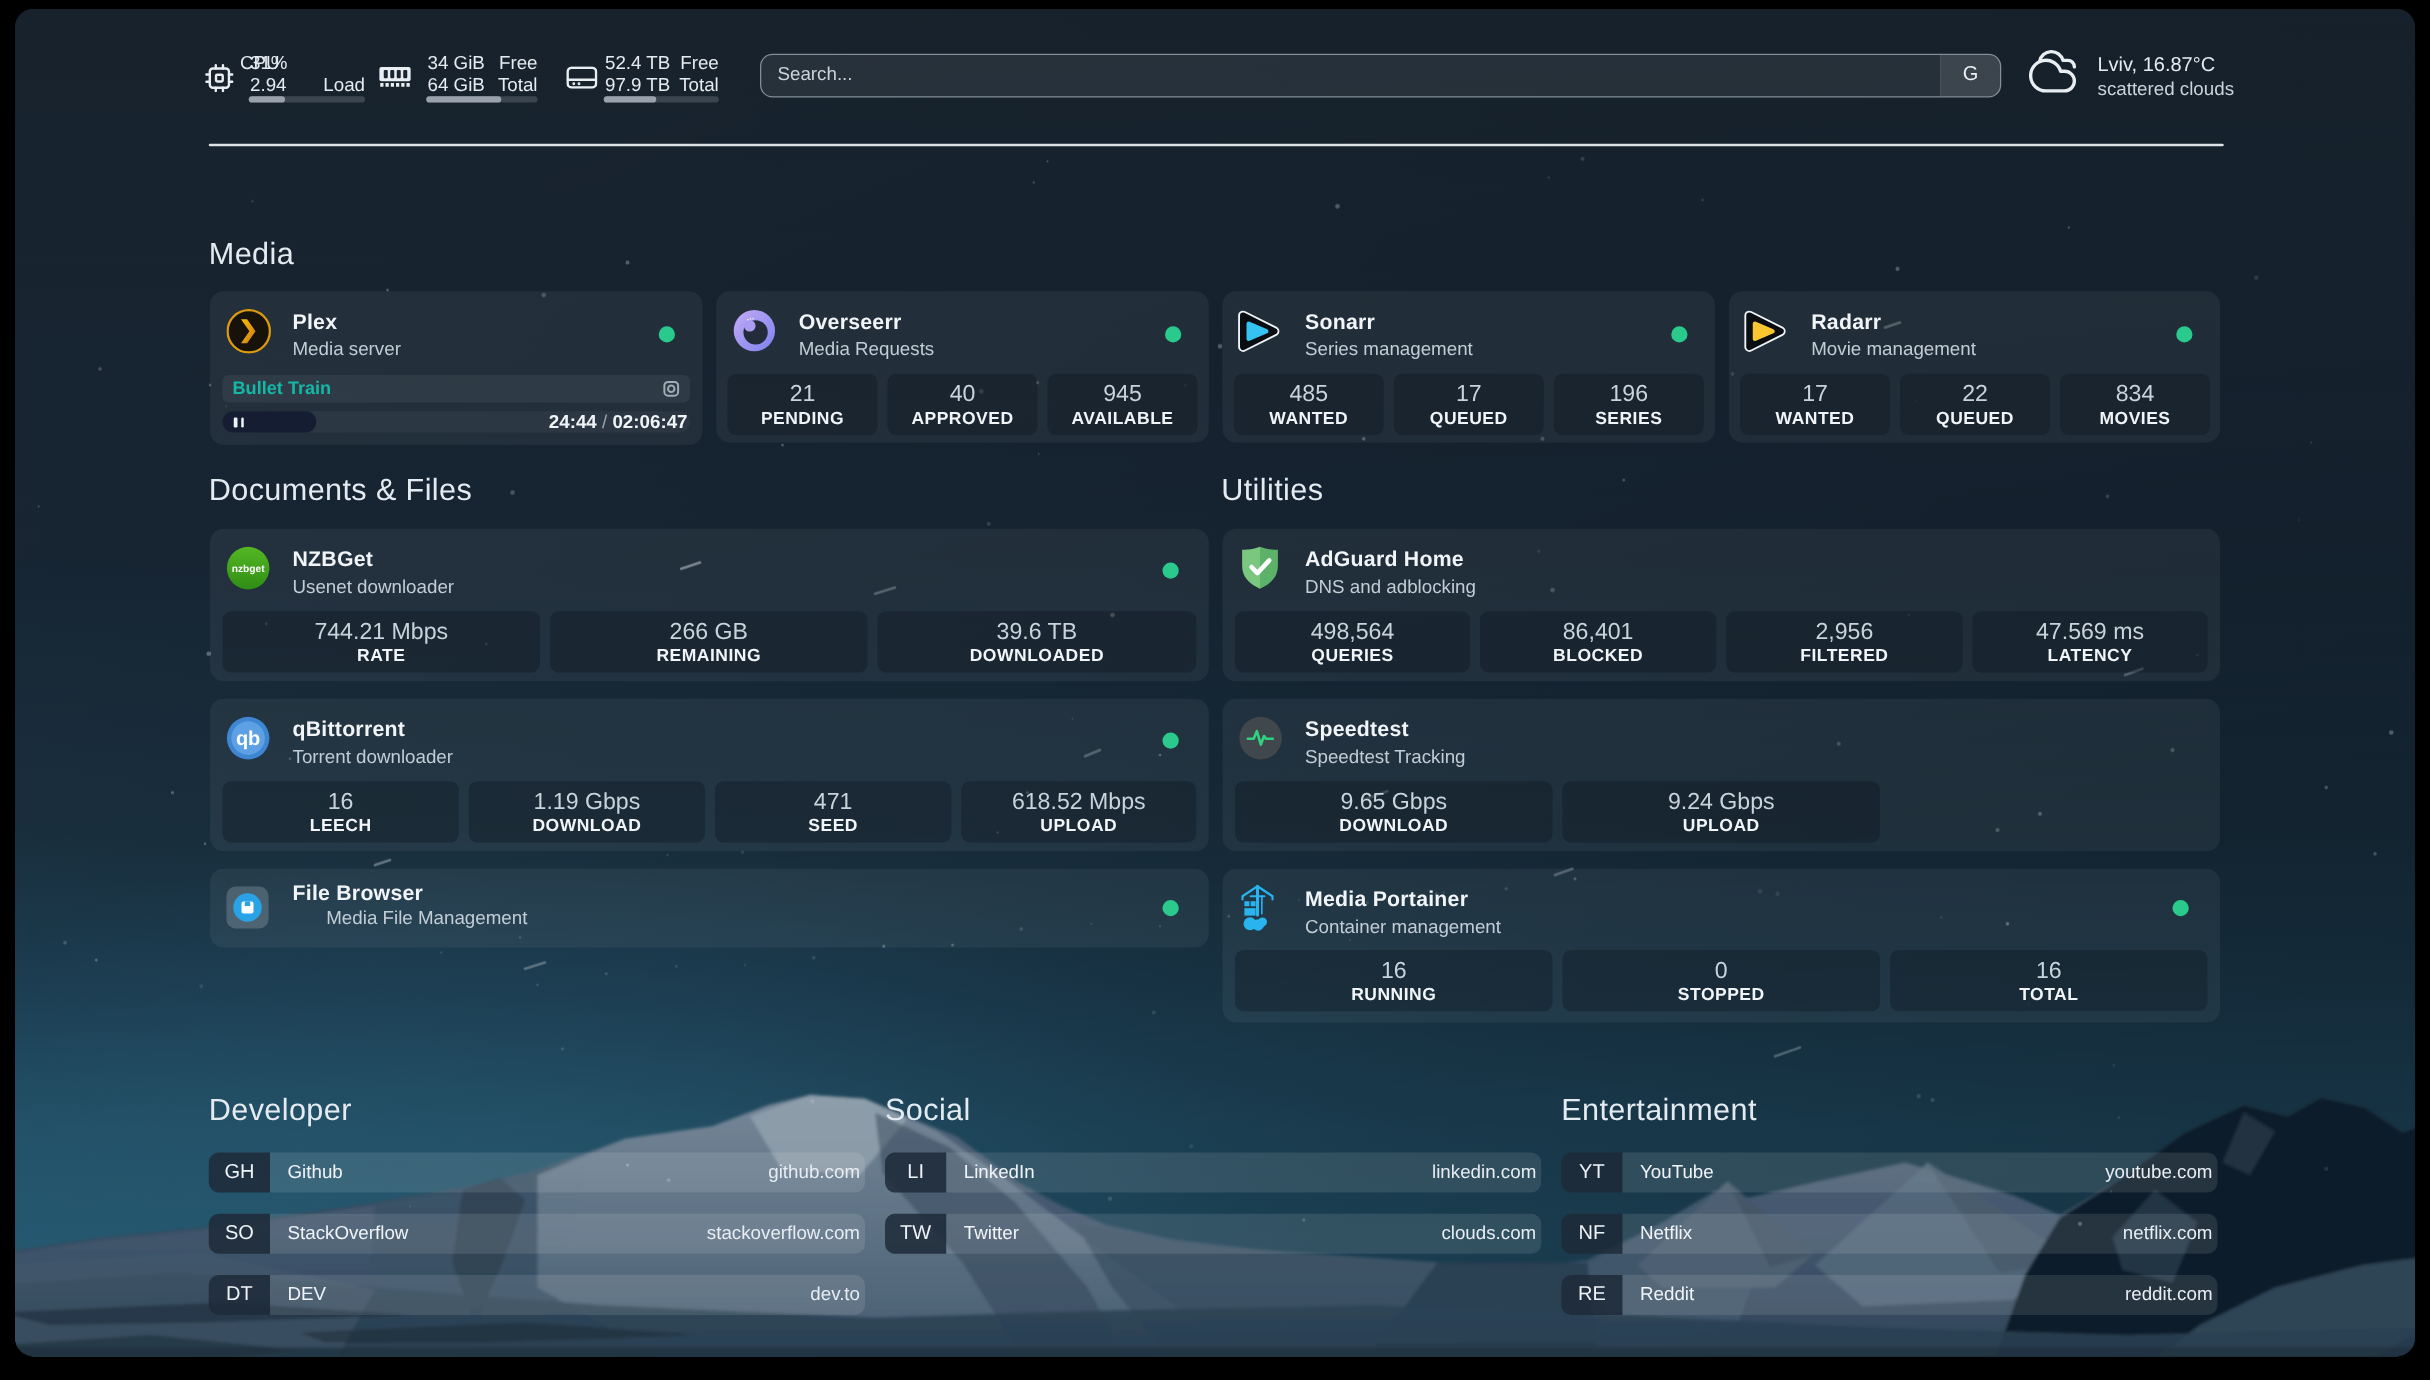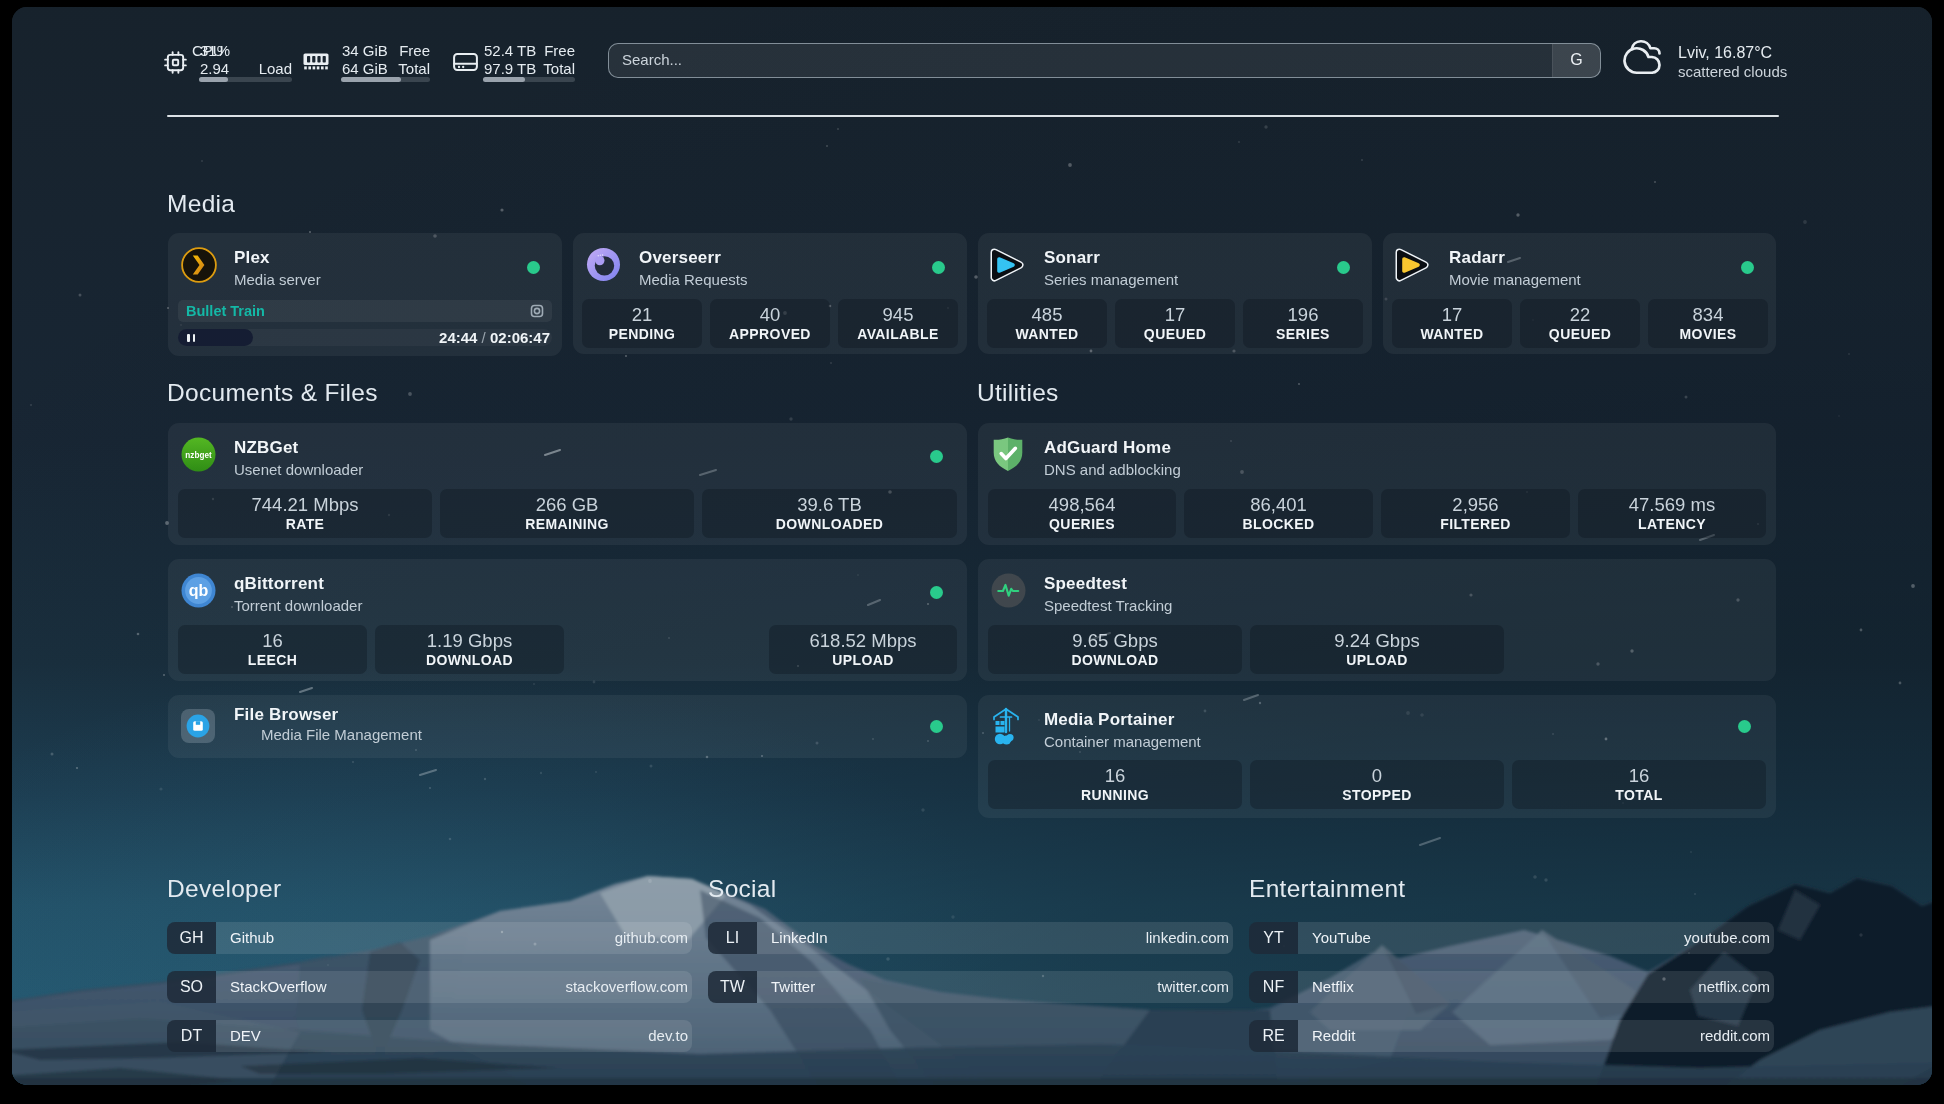--- a/index.html
+++ b/index.html
@@ -443,20 +443,24 @@
     <div class="ssub">Torrent downloader</div>
     <div class="dot" style="right:24px;top:27px;"></div>
     <div class="tile" style="left:10px;width:189px;">
           <div class="num">16</div>
           <div class="lab">LEECH</div>
         </div>
     <div class="tile" style="left:207px;width:189px;">
           <div class="num">1.19 Gbps</div>
           <div class="lab">DOWNLOAD</div>
         </div>
+    <div class="tile" style="left:404px;width:189px;">
+          <div class="num">471</div>
+          <div class="lab">SEED</div>
+        </div>
     <div class="tile" style="left:601px;width:188px;">
           <div class="num">618.52 Mbps</div>
           <div class="lab">UPLOAD</div>
         </div>
   </div>
 
   <div class="card" style="left:168px;top:695px;width:799px;height:63px;">
     <svg class="sicon" style="left:13px;top:14px;width:34px;height:34px;" viewBox="0 0 34 34">
           <rect x="0" y="0" width="34" height="34" rx="8" fill="rgba(190,205,216,.25)"></rect>
           <circle cx="17" cy="17" r="11.4" fill="#2aa3e6"></circle>
@@ -579,21 +583,21 @@
         <div class="bmx">LI</div>
         <div class="bmb">
           <div class="bmn">LinkedIn</div>
           <div class="bmd">linkedin.com</div>
         </div>
       </div>
   <div class="bm" style="left:708px;top:971px;width:525px;">
         <div class="bmx">TW</div>
         <div class="bmb">
           <div class="bmn">Twitter</div>
-          <div class="bmd">twitter.com</div>
+          <div class="bmd">clouds.com</div>
         </div>
       </div>
   <div class="bm" style="left:1249px;top:922px;width:525px;">
         <div class="bmx">YT</div>
         <div class="bmb">
           <div class="bmn">YouTube</div>
           <div class="bmd">youtube.com</div>
         </div>
       </div>
   <div class="bm" style="left:1249px;top:971px;width:525px;">

